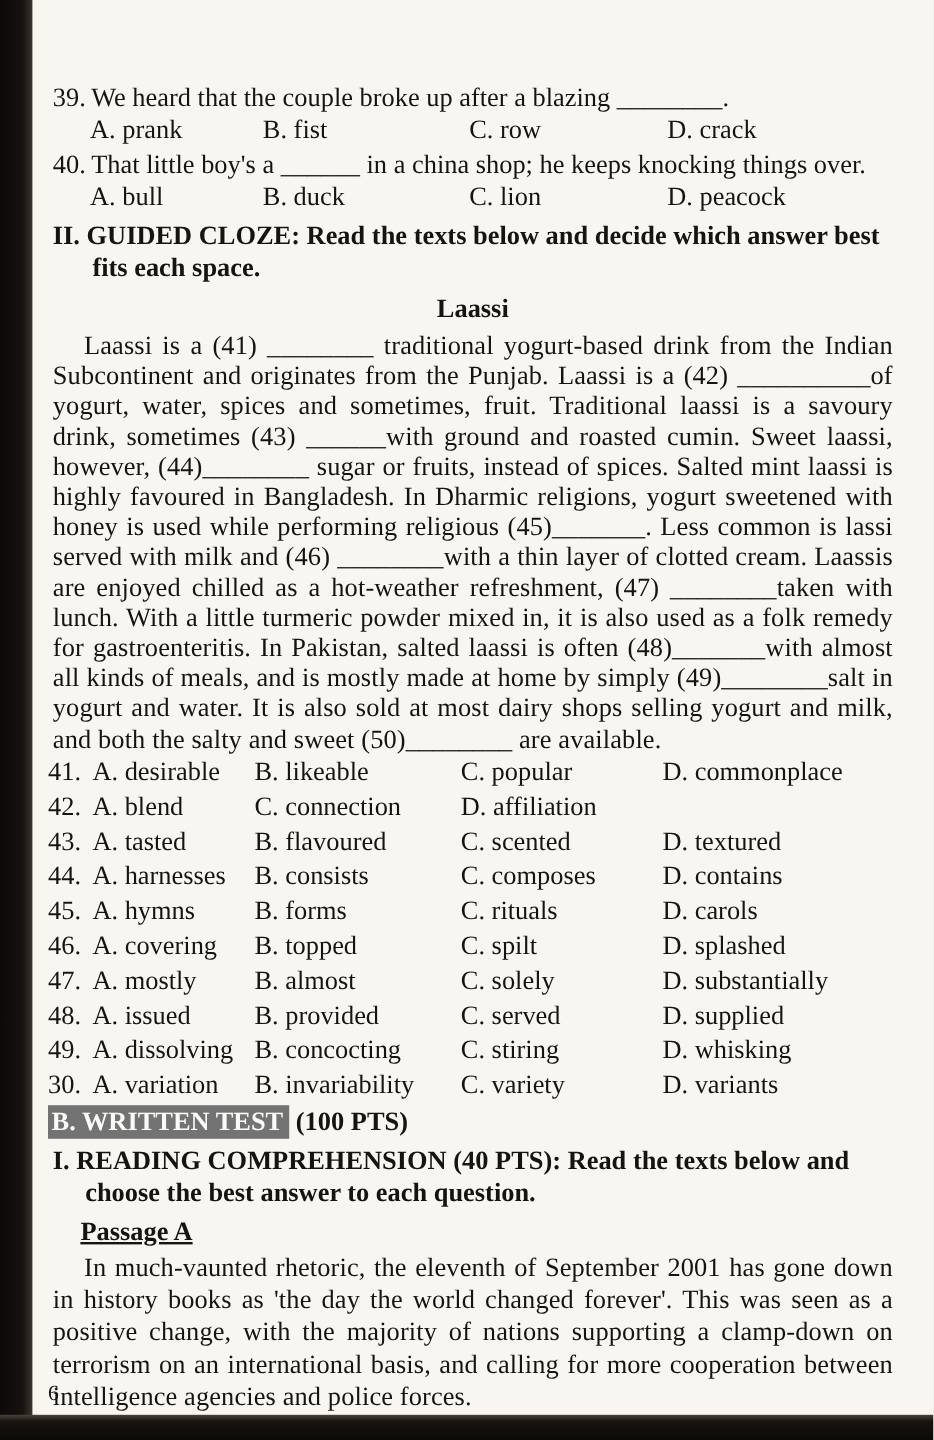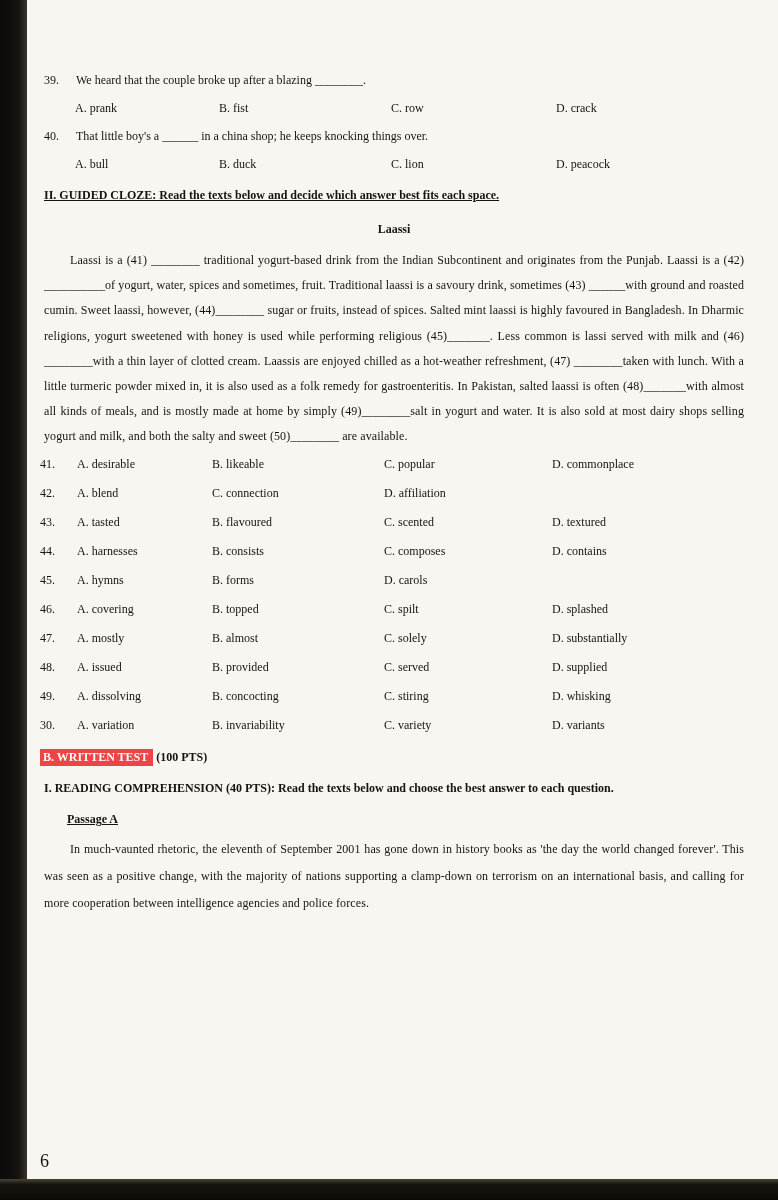--- a/index.html
+++ b/index.html
@@ -21,42 +21,41 @@
   }
   .scan-bottom-strip {
     position: absolute; left: 0; bottom: 0;
     width: 100%; height: 21px;
     background: linear-gradient(0deg, #0b0a08 0%, #181510 75%, #4a443a 100%);
   }
   .content {
     position: absolute;
     left: 44px; top: 66px;
     width: 700px;
-    font-size: 12px;
+    font-size: 22px;
     line-height: 27px;
   }
   .q-line {
     padding-left: 32px;
     text-indent: -32px;
     margin-top: 1px;
   }
   .q-num { display: inline-block; width: 32px; text-indent: 0; }
   .opts-4 {
     display: grid;
     grid-template-columns: 144px 172px 165px auto;
     margin-left: 31px;
     line-height: 28px;
   }
   .section-heading {
     font-weight: bold;
     padding-left: 33px;
     text-indent: -33px;
     margin-top: 4px;
     line-height: 27px;
-    text-decoration: underline;
   }
   .cloze-title {
     text-align: center;
     font-weight: bold;
     margin: 7px 0 5px 0;
   }
   .cloze-passage {
     text-align: justify;
     text-indent: 26px;
     line-height: 25.2px;
@@ -64,21 +63,21 @@
   }
   .cloze-list { margin-top: 0; }
   .cloze-row {
     display: grid;
     grid-template-columns: 37px 135px 172px 168px auto;
     line-height: 29px;
     margin-left: -4px;
   }
   .wt-heading { margin-top: 2px; font-weight: bold; margin-left: -4px; line-height: 30px; }
   .wt-highlight {
-    background: #ef4444;
+    background: #737373;
     color: #fbfaf7;
     padding: 1px 5px 2px 3px;
   }
   .rc-heading {
     font-weight: bold;
     padding-left: 27px;
     text-indent: -27px;
     line-height: 27.5px;
     margin-top: 3px;
   }
@@ -158,20 +157,21 @@
         <span>44.</span>
         <span>A. harnesses</span>
         <span>B. consists</span>
         <span>C. composes</span>
         <span>D. contains</span>
       </div>
       <div class="cloze-row">
         <span>45.</span>
         <span>A. hymns</span>
         <span>B. forms</span>
+        <span>C. rituals</span>
         <span>D. carols</span>
       </div>
       <div class="cloze-row">
         <span>46.</span>
         <span>A. covering</span>
         <span>B. topped</span>
         <span>C. spilt</span>
         <span>D. splashed</span>
       </div>
       <div class="cloze-row">

